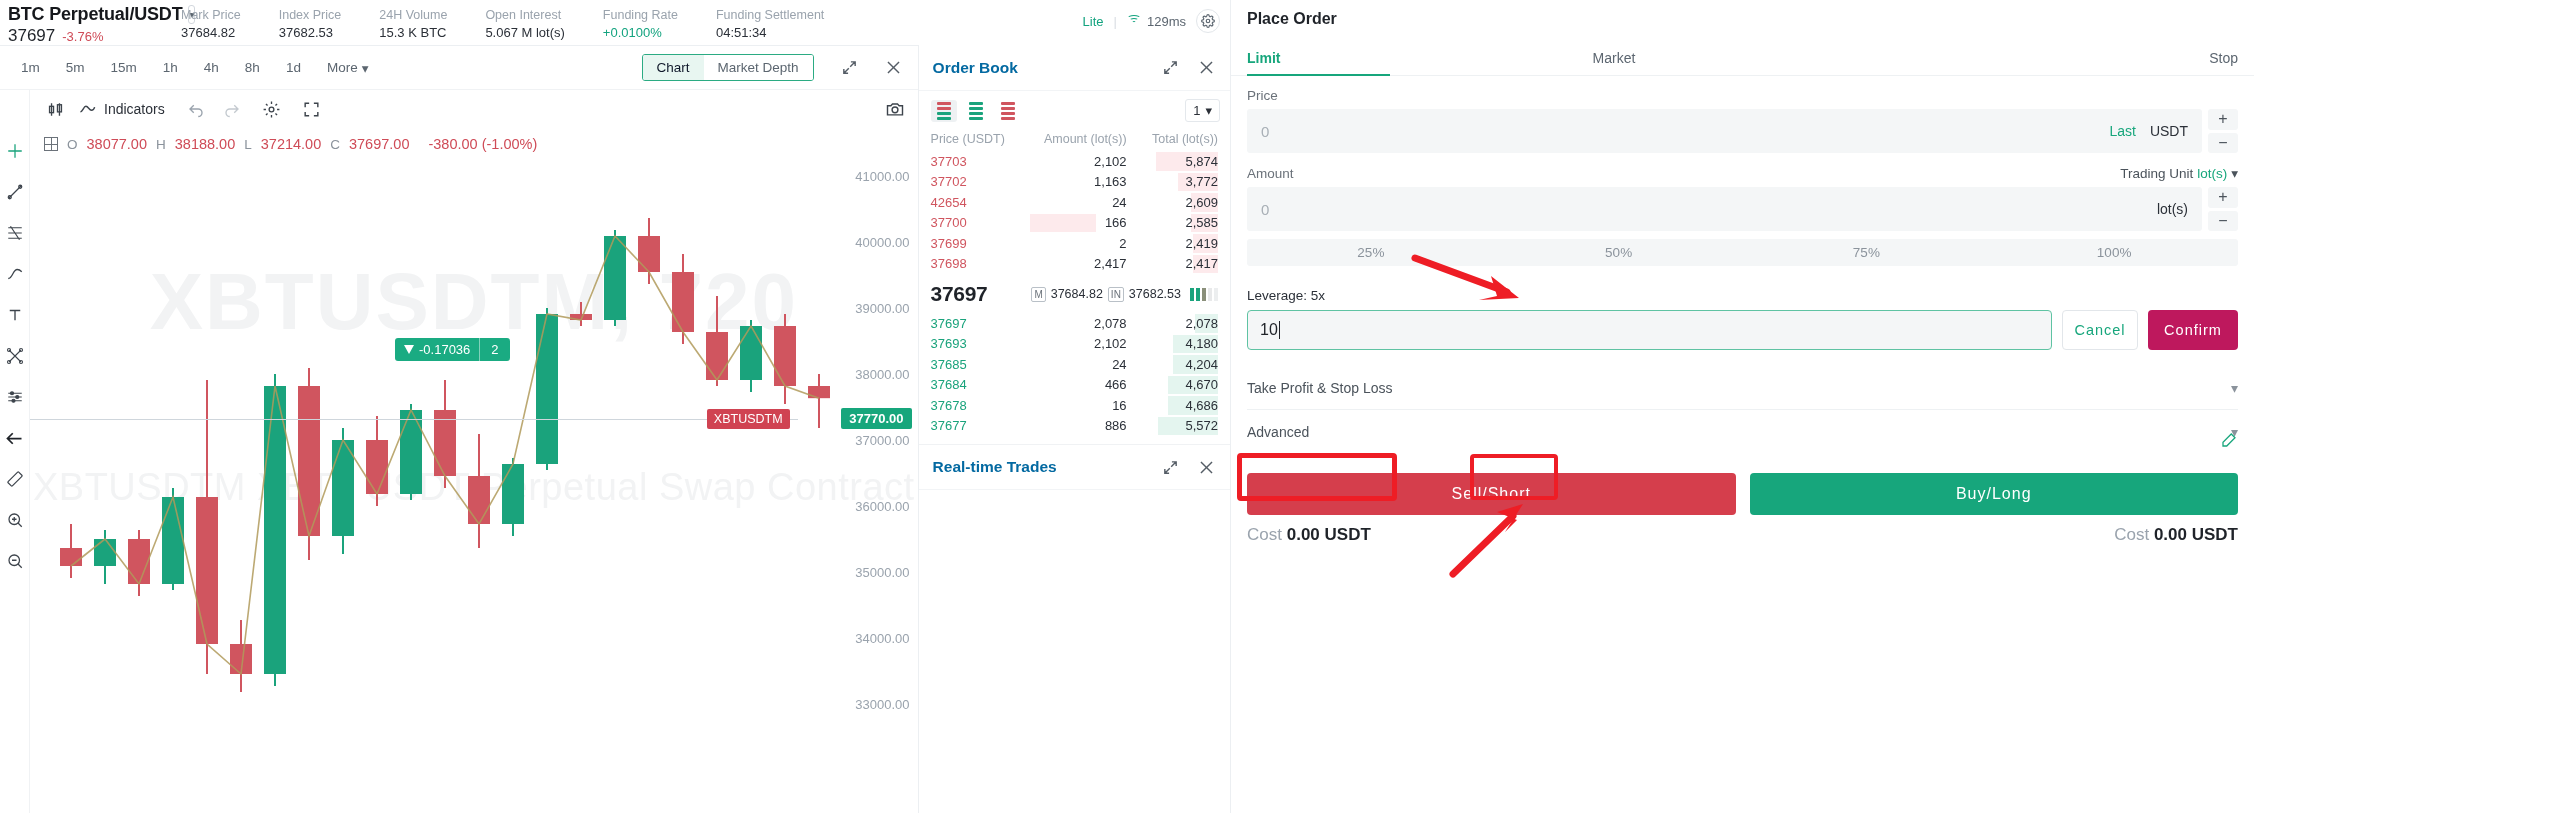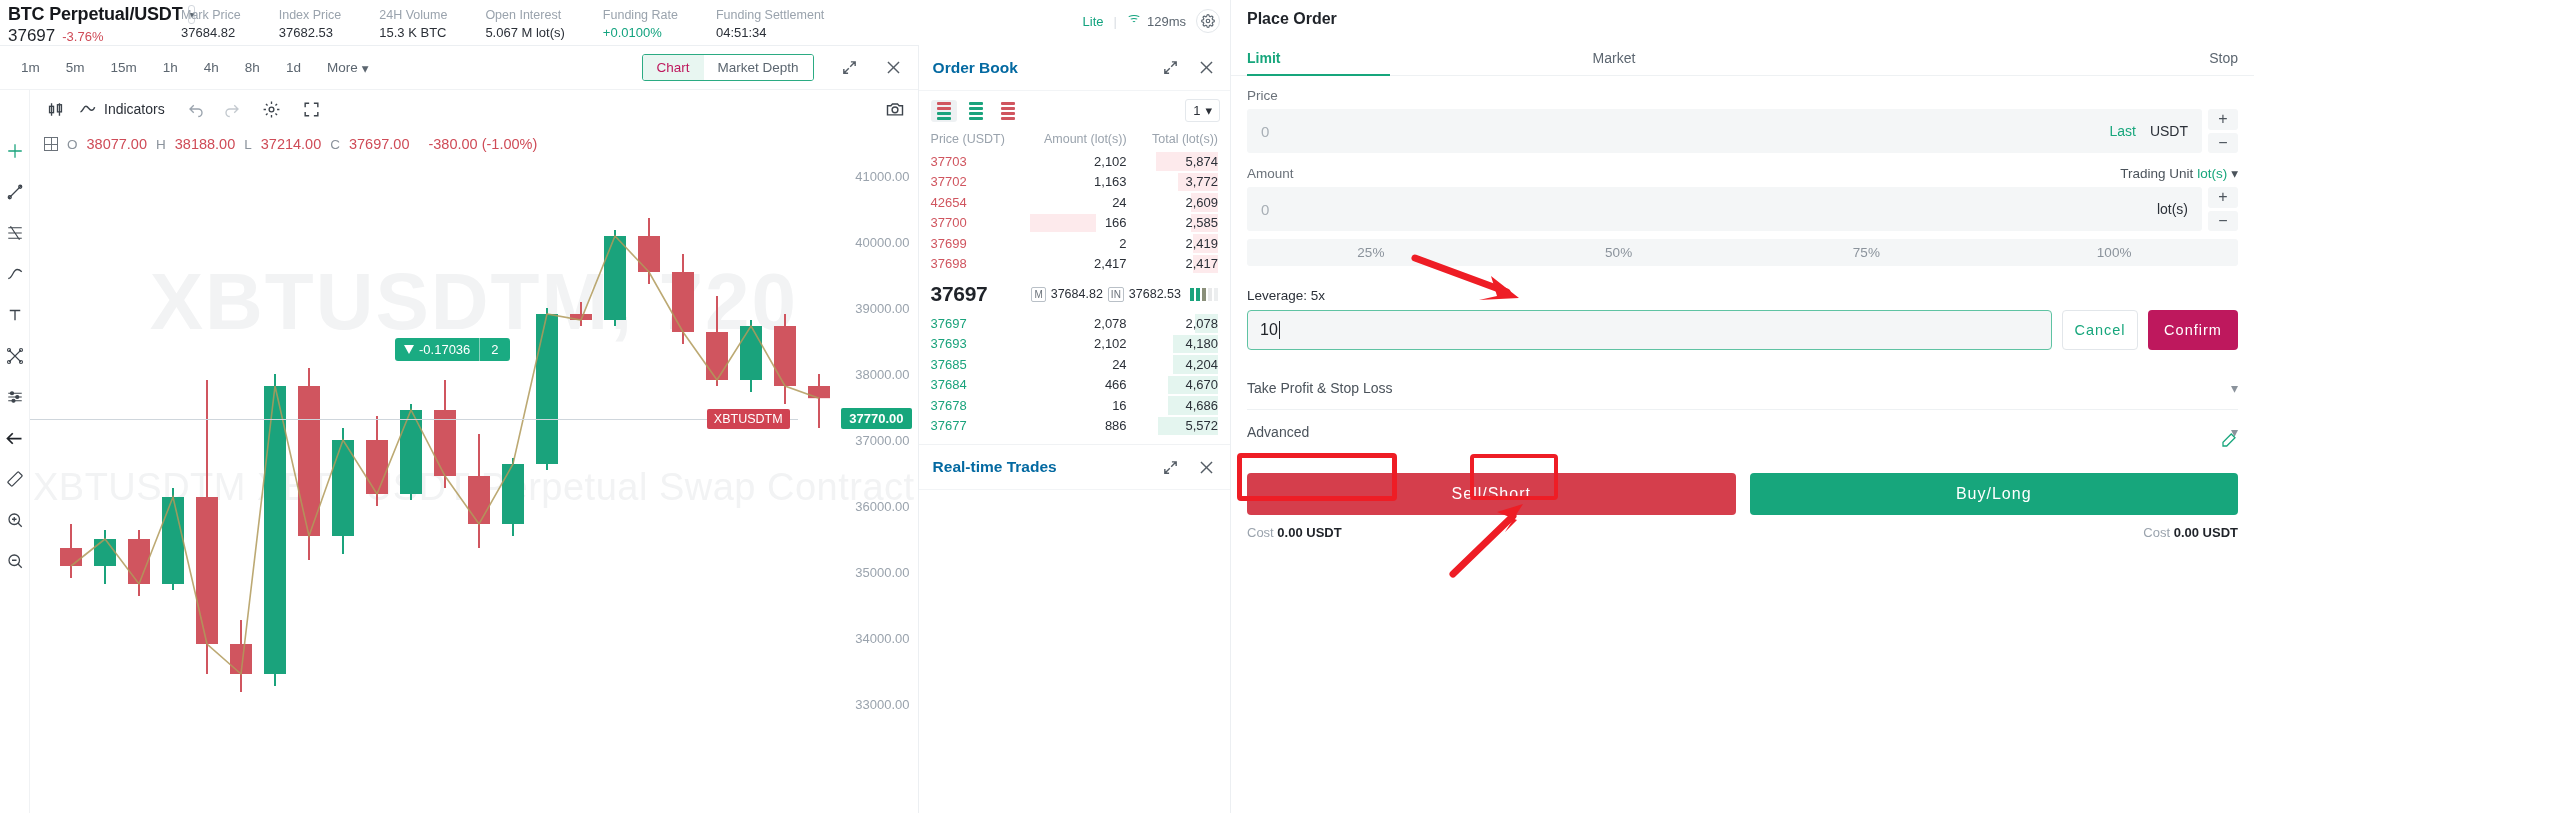--- a/index.html
+++ b/index.html
@@ -54,21 +54,21 @@
 
   
   .chart-tabs-row { height: 45px; border-top: 1px solid #eceff2; border-bottom: 1px solid #f0f2f4;
      display: flex; align-items: center; padding: 0 10px 0 8px; }
   .tf-list { display: flex; align-items: center; gap: 0; }
   .tf { font-size: 13.5px; color: #5c6670; padding: 4px 13px; cursor: pointer; white-space: nowrap; }
   .tf.more { display: flex; align-items: center; gap: 4px; }
   .chart-tabs-right { margin-left: auto; display: flex; align-items: center; gap: 0; }
   .seg { display: flex; border: 1px solid #2bab83; border-radius: 3px; overflow: hidden; margin-right: 22px; }
   .seg div { font-size: 13.5px; padding: 5px 14px; color: #5c6670; background: #fff; cursor: pointer; white-space: nowrap; }
-  .seg div.active { background: #e8f6f1; color: #be185d; }
+  .seg div.active { background: #e8f6f1; color: #0f172a; }
   .icon-btn { width: 28px; height: 28px; display:flex; align-items:center; justify-content:center; color:#555d66; cursor:pointer; }
   .icon-btn.lg { margin-left: 16px; }
 
   
   .chart-body { flex: 1; display: flex; min-height: 0; position: relative; }
   .draw-rail { width: 30px; border-right: 1px solid #f0f2f4; display: flex; flex-direction: column;
                align-items: center; padding-top: 50px; gap: 19px; color: #3d444c; flex-shrink: 0; }
   .draw-rail .ic { width: 22px; height: 22px; display:flex; align-items:center; justify-content:center; cursor:pointer; }
 
   .chart-main { flex: 1; position: relative; min-width: 0; }
@@ -183,21 +183,21 @@
   .edit-ic { position: absolute; right: 16px; top: 431px; color: #17a67c; cursor: pointer; }
 
   .accordion { display: flex; align-items: flex-end; font-size: 14px; color: #4b535b; padding: 14px 0 13px; }
   .accordion .chev { margin-left: auto; color: #8b939c; }
   .hr { height: 1px; background: #eef1f3; }
 
   .action-row { display: flex; gap: 14px; margin-top: 20px; }
   .big-btn { flex: 1; height: 42px; border-radius: 4px; display: flex; align-items: center; justify-content: center;
              color: #fff; font-size: 16px; letter-spacing: 1px; cursor: pointer; }
   .buy { background: #17a67c; } .sell { background: #d53e4c; }
-  .cost-row { display: flex; margin-top: 10px; font-size: 13px; }
+  .cost-row { display: flex; margin-top: 10px; font-size: 17px; }
   .cost-row .c { color: #9aa3ad; }
   .cost-row .c b { color: #1f2329; font-weight: 600; }
   .cost-row .r { margin-left: auto; }
 
   
   .anno { position: absolute; pointer-events: none; }
   .red-box { position: absolute; border: 5px solid #ee1d25; border-radius: 4px; pointer-events: none; }
 </style>
 </head>
 <body>

